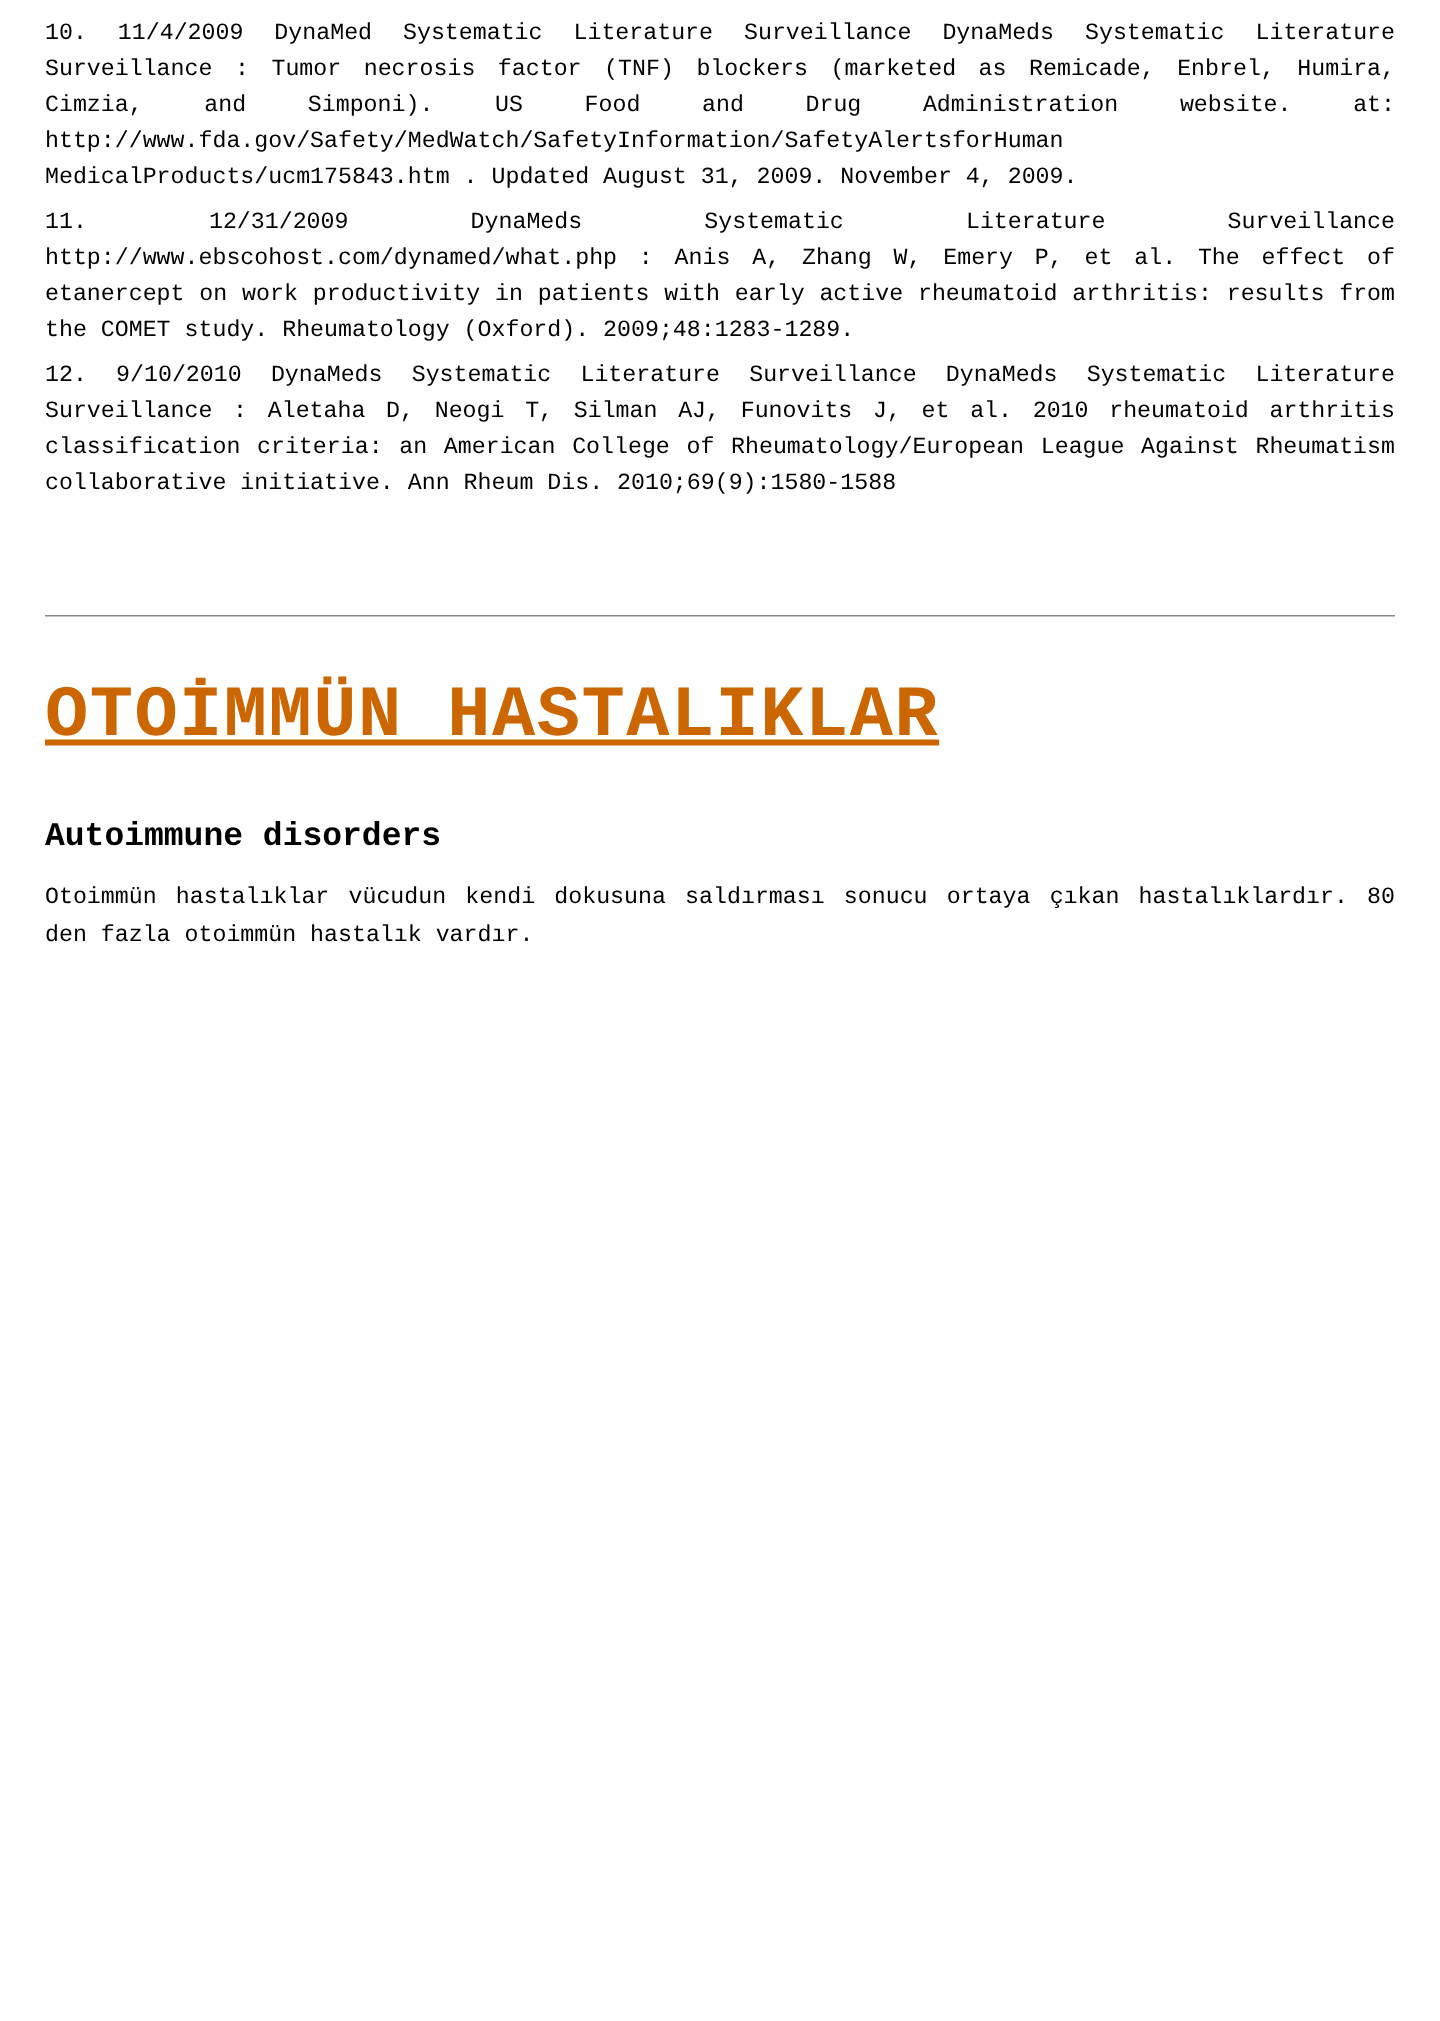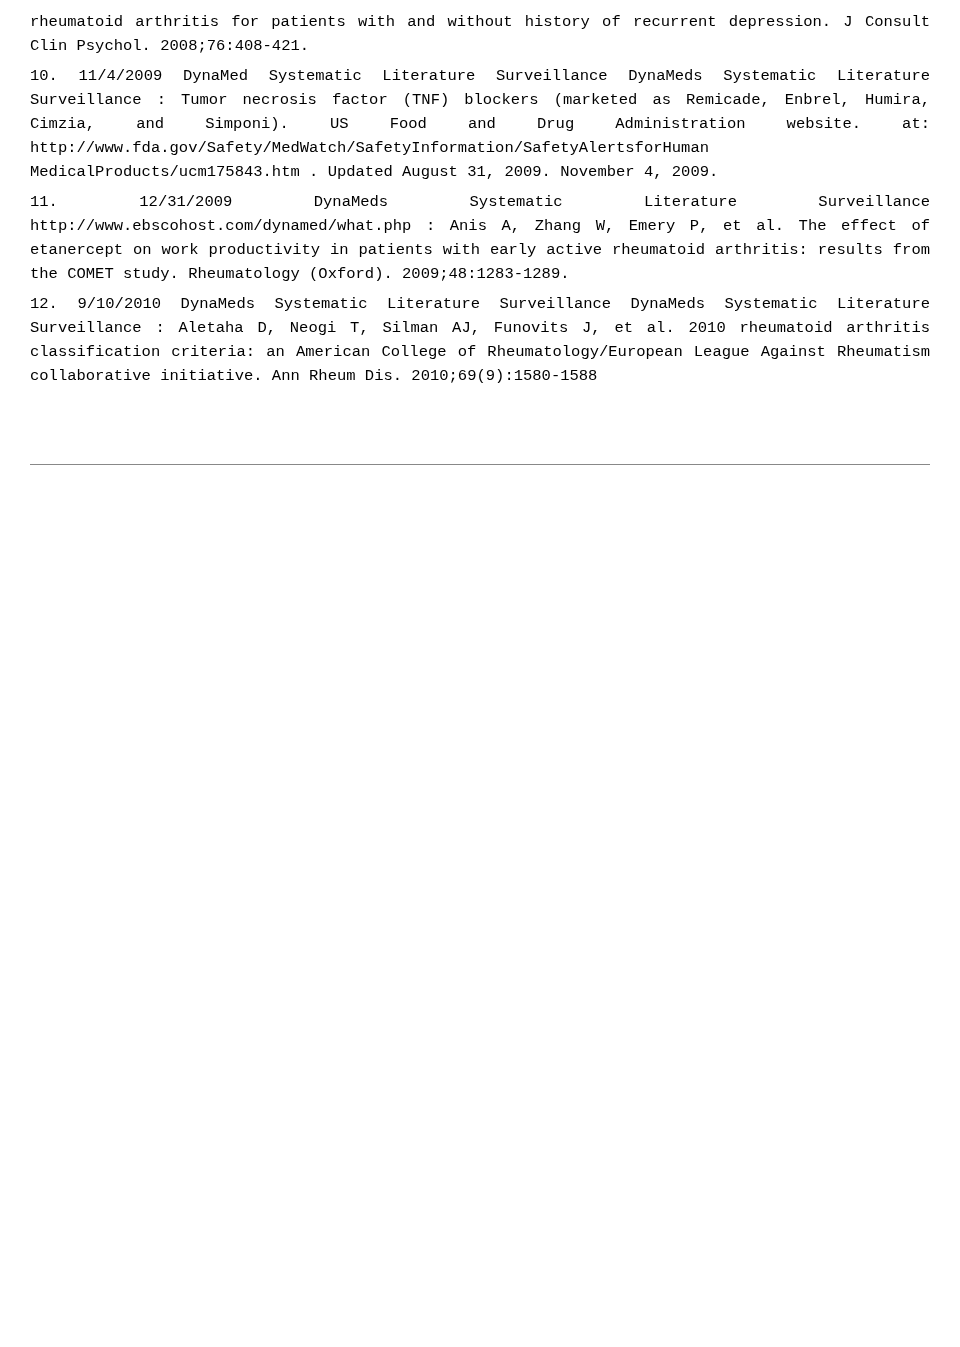--- a/index.html
+++ b/index.html
@@ -73,26 +73,34 @@
       padding-top: 10px;
     }
   </style>
 </head>
 <body>
 
 <div class="page-container">
 
   <div class="references-section">
 
-    <p class="ref-paragraph">rheumatoid arthritis for patients with and without history of recurrent depression. J Consult Clin Psychol. 2008;76:408-421.</p>
 
     <p class="ref-paragraph">10. 11/4/2009 DynaMed Systematic Literature Surveillance DynaMeds Systematic Literature Surveillance : Tumor necrosis factor (TNF) blockers (marketed as Remicade, Enbrel, Humira, Cimzia, and Simponi). US Food and Drug Administration website. at: http://www.fda.gov/Safety/MedWatch/SafetyInformation/SafetyAlertsforHuman MedicalProducts/ucm175843.htm . Updated August 31, 2009. November 4, 2009.</p>
 
     <p class="ref-paragraph">11. 12/31/2009 DynaMeds Systematic Literature Surveillance http://www.ebscohost.com/dynamed/what.php : Anis A, Zhang W, Emery P, et al. The effect of etanercept on work productivity in patients with early active rheumatoid arthritis: results from the COMET study. Rheumatology (Oxford). 2009;48:1283-1289.</p>
 
     <p class="ref-paragraph">12. 9/10/2010 DynaMeds Systematic Literature Surveillance DynaMeds Systematic Literature Surveillance : Aletaha D, Neogi T, Silman AJ, Funovits J, et al. 2010 rheumatoid arthritis classification criteria: an American College of Rheumatology/European League Against Rheumatism collaborative initiative. Ann Rheum Dis. 2010;69(9):1580-1588</p>
 
   </div>
 
   <hr class="divider">
 
+  <div class="new-section">
+
+    <a class="section-title-link" href="#">OTOİMMÜN HASTALIKLAR</a>
+
+    <h2 class="subsection-title">Autoimmune disorders</h2>
+
+    <p class="body-text">Otoimmün hastalıklar vücudun kendi dokusuna saldırması sonucu ortaya çıkan hastalıklardır. 80 den fazla otoimmün hastalık vardır.</p>
+
+  </div>
 
 </div>
 
 </body></html>

